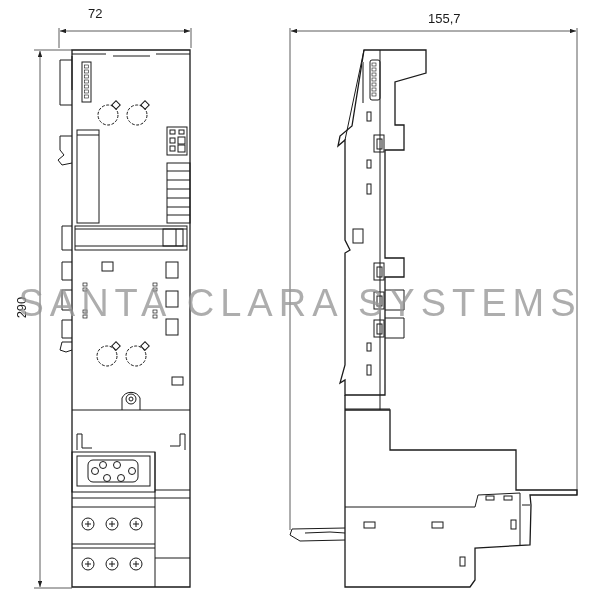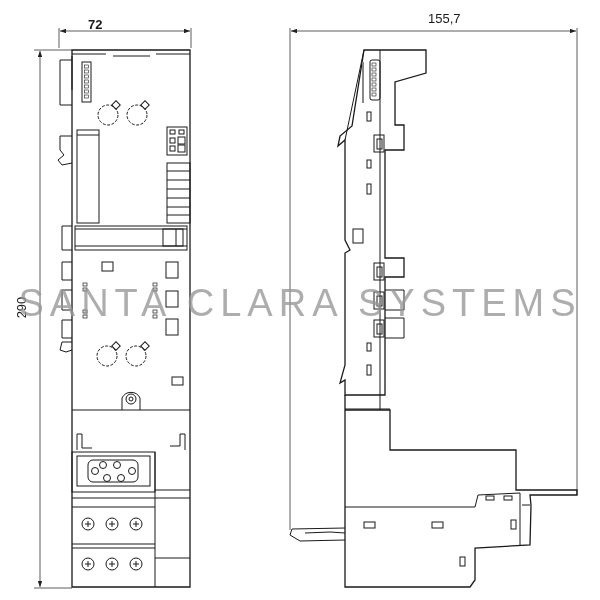--- a/index.html
+++ b/index.html
@@ -1,19 +1,19 @@
 <!DOCTYPE html>
 <html><head>
 <meta charset="utf-8">
 <style>
   html, body { margin:0; padding:0; background:#ffffff; }
   body { width:600px; height:600px; position:relative; overflow:hidden; font-family:"Liberation Sans", sans-serif; }
   #drawing { position:absolute; left:0; top:0; width:600px; height:600px; }
   .dim-label { position:absolute; font-size:13px; color:#1a1a1a; font-family:"Liberation Sans", sans-serif; }
-  #dim-width-front { left:88px; top:17px;font-weight:bold; }
+  #dim-width-front { left:88px; top:6px; }
   #dim-width-side { left:428px; top:11px; }
   #dim-height { left:6px; top:300px; transform:rotate(-90deg); transform-origin:center; width:30px; text-align:center; }
   #watermark { position:absolute; left:0; top:282px; width:600px; text-align:center; font-size:38px; letter-spacing:6px; color:rgba(150,150,150,0.78); font-family:"Liberation Sans", sans-serif; white-space:nowrap; pointer-events:none; }
 </style>
 </head>
 <body>
 
 <svg id="drawing" viewBox="0 0 600 600" xmlns="http://www.w3.org/2000/svg">
   <defs>
     <marker id="arr" markerWidth="8" markerHeight="6" refX="8" refY="3" orient="auto">

